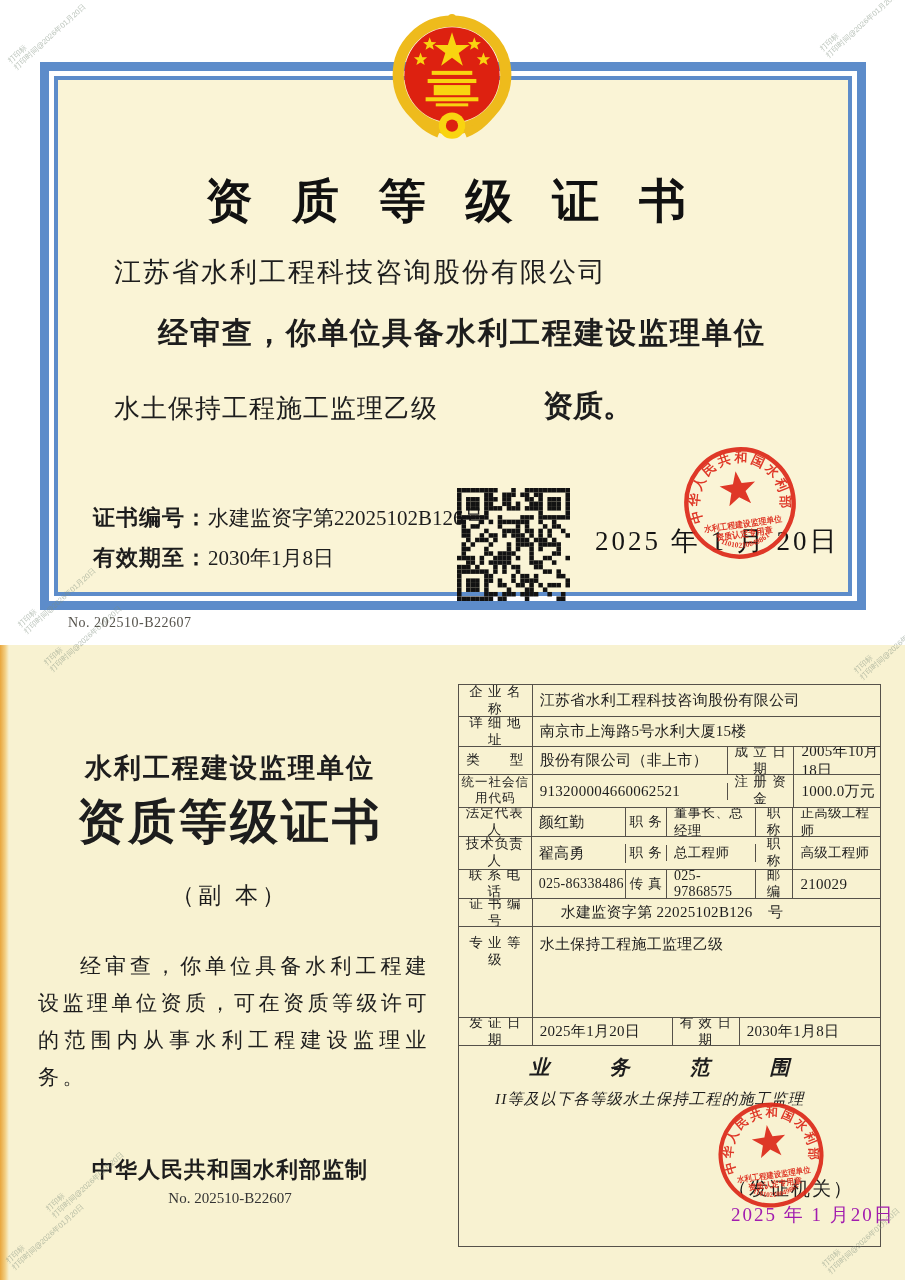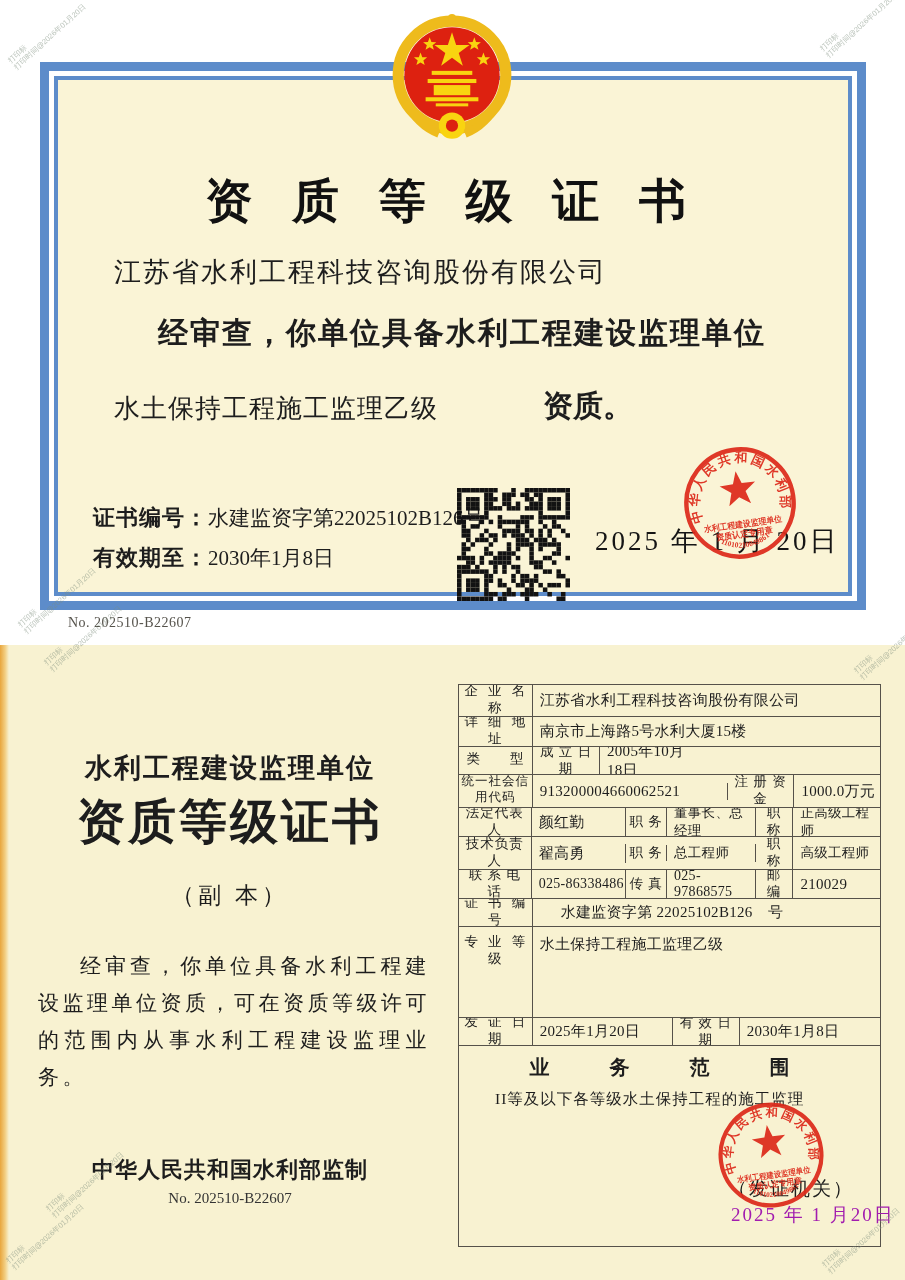--- a/index.html
+++ b/index.html
@@ -36,27 +36,27 @@
   .dup-title{position:absolute;left:30px;top:790px;width:400px;text-align:center;font-size:48px;font-weight:900;letter-spacing:3px;}
   .dup-subtitle{position:absolute;left:30px;top:880px;width:400px;text-align:center;font-size:23px;letter-spacing:4px;}
   .dup-paragraph{position:absolute;left:38px;top:948px;width:392px;font-size:21px;letter-spacing:3.5px;line-height:37px;text-indent:2em;text-align:justify;}
   .dup-issuer{position:absolute;left:30px;top:1155px;width:400px;text-align:center;font-size:22px;font-weight:900;letter-spacing:1px;}
   .dup-serial{position:absolute;left:30px;top:1190px;width:400px;text-align:center;font-size:15px;color:#333;}
 
   
   .dtable{position:absolute;left:458px;top:684px;width:423px;height:563px;box-sizing:border-box;
     border:1.5px solid #56524a;font-size:15px;}
   .row{display:flex;border-bottom:1px solid #56524a;box-sizing:border-box;}
-  .row:last-child{border-bottom:none;}
+  .row:last-child{border-bottom:none;font-style:italic;}
   .cell{box-sizing:border-box;border-right:1px solid #56524a;display:flex;align-items:center;overflow:hidden;}
   .cell:last-child{border-right:none;}
   .lab{justify-content:center;text-align:center;font-size:13.5px;line-height:1.25;padding:0 2px;letter-spacing:1px;}
   .val{padding-left:7px;font-size:15px;letter-spacing:.3px;}
   .h40{height:32px;}.h30{height:30px;}.h28{height:28px;}.h33{height:33px;align-items:center;}.h29{height:29px;}.h95{height:91px;}
-  .w74{width:74px;font-family:Liberation Mono, monospace;}.w349{width:349px;}.w196{width:196px;}.w67{width:67px;}.w86{width:86px;}
+  .w74{width:74px;}.w349{width:349px;}.w196{width:196px;}.w67{width:67px;}.w86{width:86px;}
   .w73{width:73px;}.w95{width:95px;}.w41{width:41px;}.w89{width:89px;}.w38{width:38px;}.w87{width:87px;}
   .w141{width:141px;}
   .top-align{align-items:flex-start;padding-top:8px;}
   .scope{display:block;border-bottom:none;height:195px;position:relative;}
   .scope-header{text-align:center;font-size:20px;letter-spacing:20px;margin-top:8px;font-weight:600;}
   .scope-content{font-size:15.5px;padding-left:36px;margin-top:8px;letter-spacing:1px;}
   .agency-note{position:absolute;left:728px;top:1176px;font-size:19px;letter-spacing:2px;color:#1d1d1d;z-index:5;}
   .stamp-date{position:absolute;left:731px;top:1202px;font-size:19px;letter-spacing:2px;color:#a21caf;z-index:5;}
 
   
@@ -455,20 +455,21 @@
     <div class="row h40">
       <div class="cell lab w74">企 业 名 称</div>
       <div class="cell val w349">江苏省水利工程科技咨询股份有限公司</div>
     </div>
     <div class="row h30">
       <div class="cell lab w74">详 细 地 址</div>
       <div class="cell val w349">南京市上海路5号水利大厦15楼</div>
     </div>
     <div class="row h28">
       <div class="cell lab w74">类　　型</div>
+      <div class="cell val w196">股份有限公司（非上市）</div>
       <div class="cell lab w67">成 立 日 期</div>
       <div class="cell val w86">2005年10月18日</div>
     </div>
     <div class="row h33">
       <div class="cell lab w74" style="font-size:12.5px">统一社会信用代码</div>
       <div class="cell val w196">913200004660062521</div>
       <div class="cell lab w67">注 册 资 金</div>
       <div class="cell val w86">1000.0万元</div>
     </div>
     <div class="row h29">

